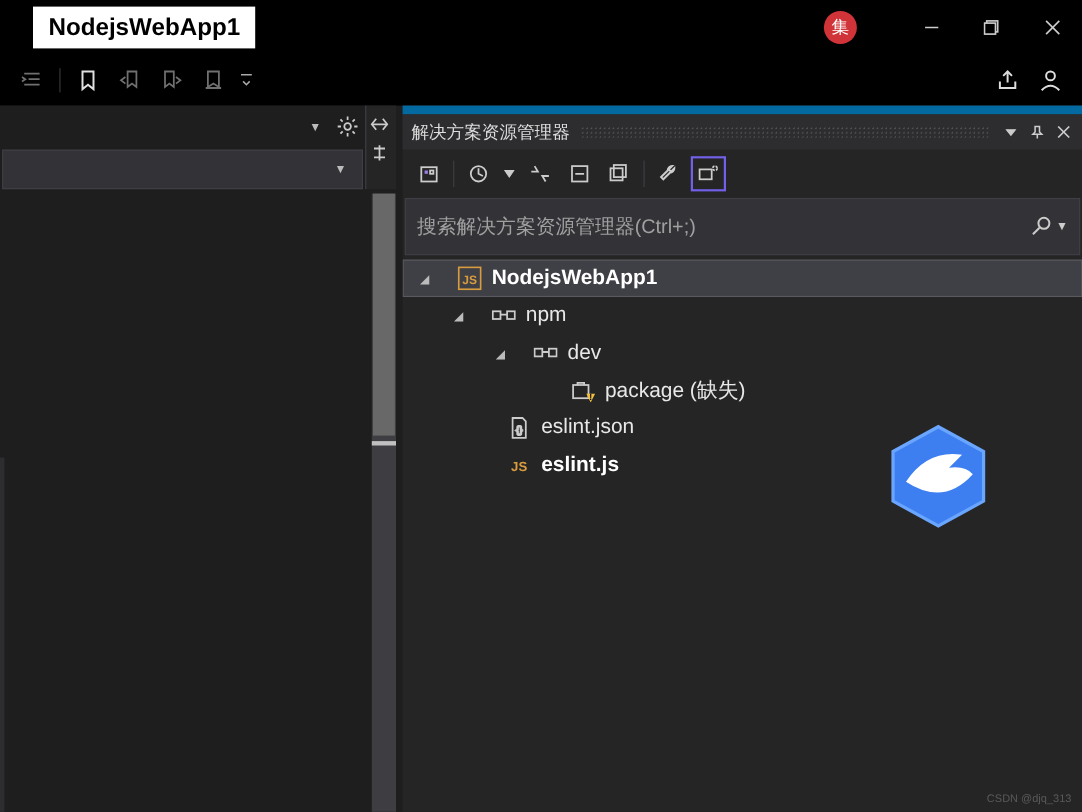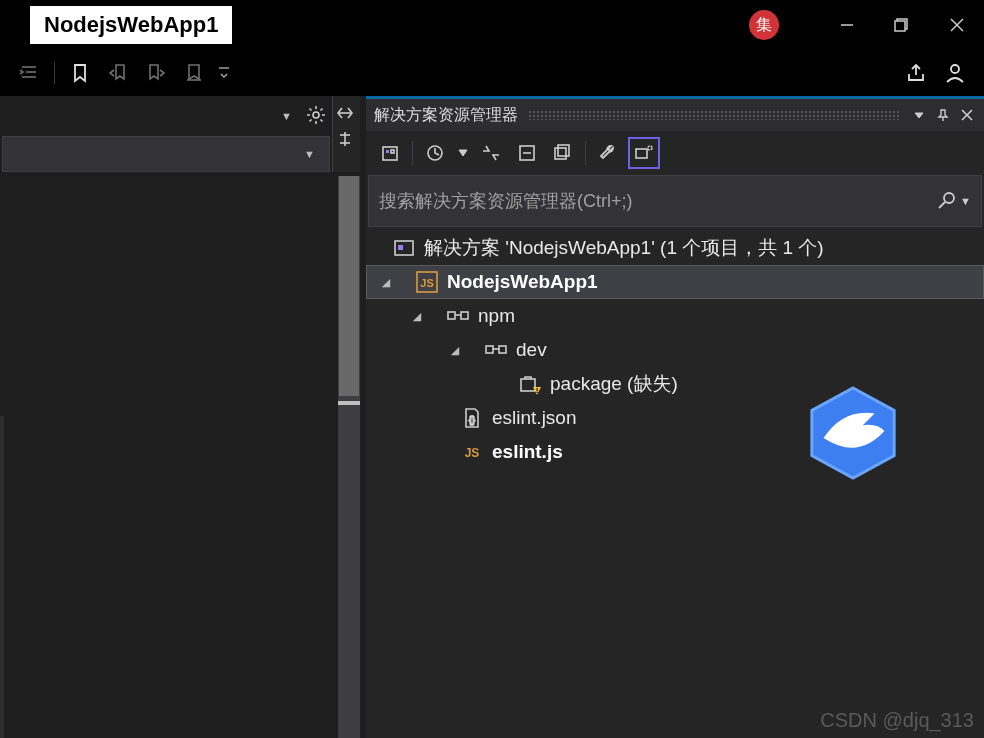--- a/index.html
+++ b/index.html
@@ -128,21 +128,21 @@
   position: absolute;
   left: 0; width: 4px; top: 320px; bottom: 0;
   background: #2d2d30;
 }
 
 
 .panel {
   flex: 1;
   background: #252526;
   display: flex; flex-direction: column;
-  border-top: 3px solid #0369a1;
+  border-top: 8px solid #0369a1;
   margin-left: 6px;
 }
 .panel-header {
   height: 32px;
   background: #2d2d30;
   display: flex; align-items: center;
   padding: 0 8px;
   font-size: 16px;
   color: #ddd;
   position: relative;
@@ -229,21 +229,21 @@
 .hex-logo {
   position: absolute;
   right: 82px; top: 384px;
   width: 98px; height: 98px;
 }
 
 
 .watermark {
   position: absolute;
   right: 10px; bottom: 6px;
-  font-size: 20px;
+  font-size: 10px;
   color: #5a5a5a;
   margin-top: 40px;
 }
 </style>
 </head>
 <body>
 
 <div class="titlebar">
   <div class="titlebar-title">NodejsWebApp1</div>
   <div class="titlebar-right">
@@ -449,29 +449,20 @@
         <svg width="20" height="20" viewBox="0 0 20 20" stroke="#ccc" fill="none" stroke-width="1.8">
           <circle cx="13" cy="7" r="5"></circle>
             <line x1="9" y1="11" x2="3" y2="17"></line>
         </svg>
       </div>
       <span style="color:#ccc;font-size:11px;margin-left:2px;">▼</span>
     </div>
 
     <div class="tree">
 
-      <div class="tree-row" style="padding-left:10px;">
-        <div class="node-icon">
-          <svg width="22" height="22" viewBox="0 0 22 22" stroke="#ccc" fill="none" stroke-width="1.6">
-            <rect x="2" y="4" width="18" height="14"></rect>
-              <rect x="5" y="8" width="5" height="5" fill="#9b7fe6" stroke="none"></rect>
-          </svg>
-        </div>
-        <span class="label">解决方案 'NodejsWebApp1' (1 个项目，共 1 个)</span>
-      </div>
 
       <div class="tree-row selected bold" style="padding-left:10px;">
         <div class="expander">◢</div>
         <div class="node-icon">
           <svg width="22" height="22" viewBox="0 0 22 22">
             <rect x="1" y="1" width="20" height="20" fill="none" stroke="#d89c3f" stroke-width="1.6"></rect>
             <text x="11" y="16" text-anchor="middle" font-size="11" fill="#d89c3f" font-weight="700">JS</text>
           </svg>
         </div>
         <span class="label">NodejsWebApp1</span>

